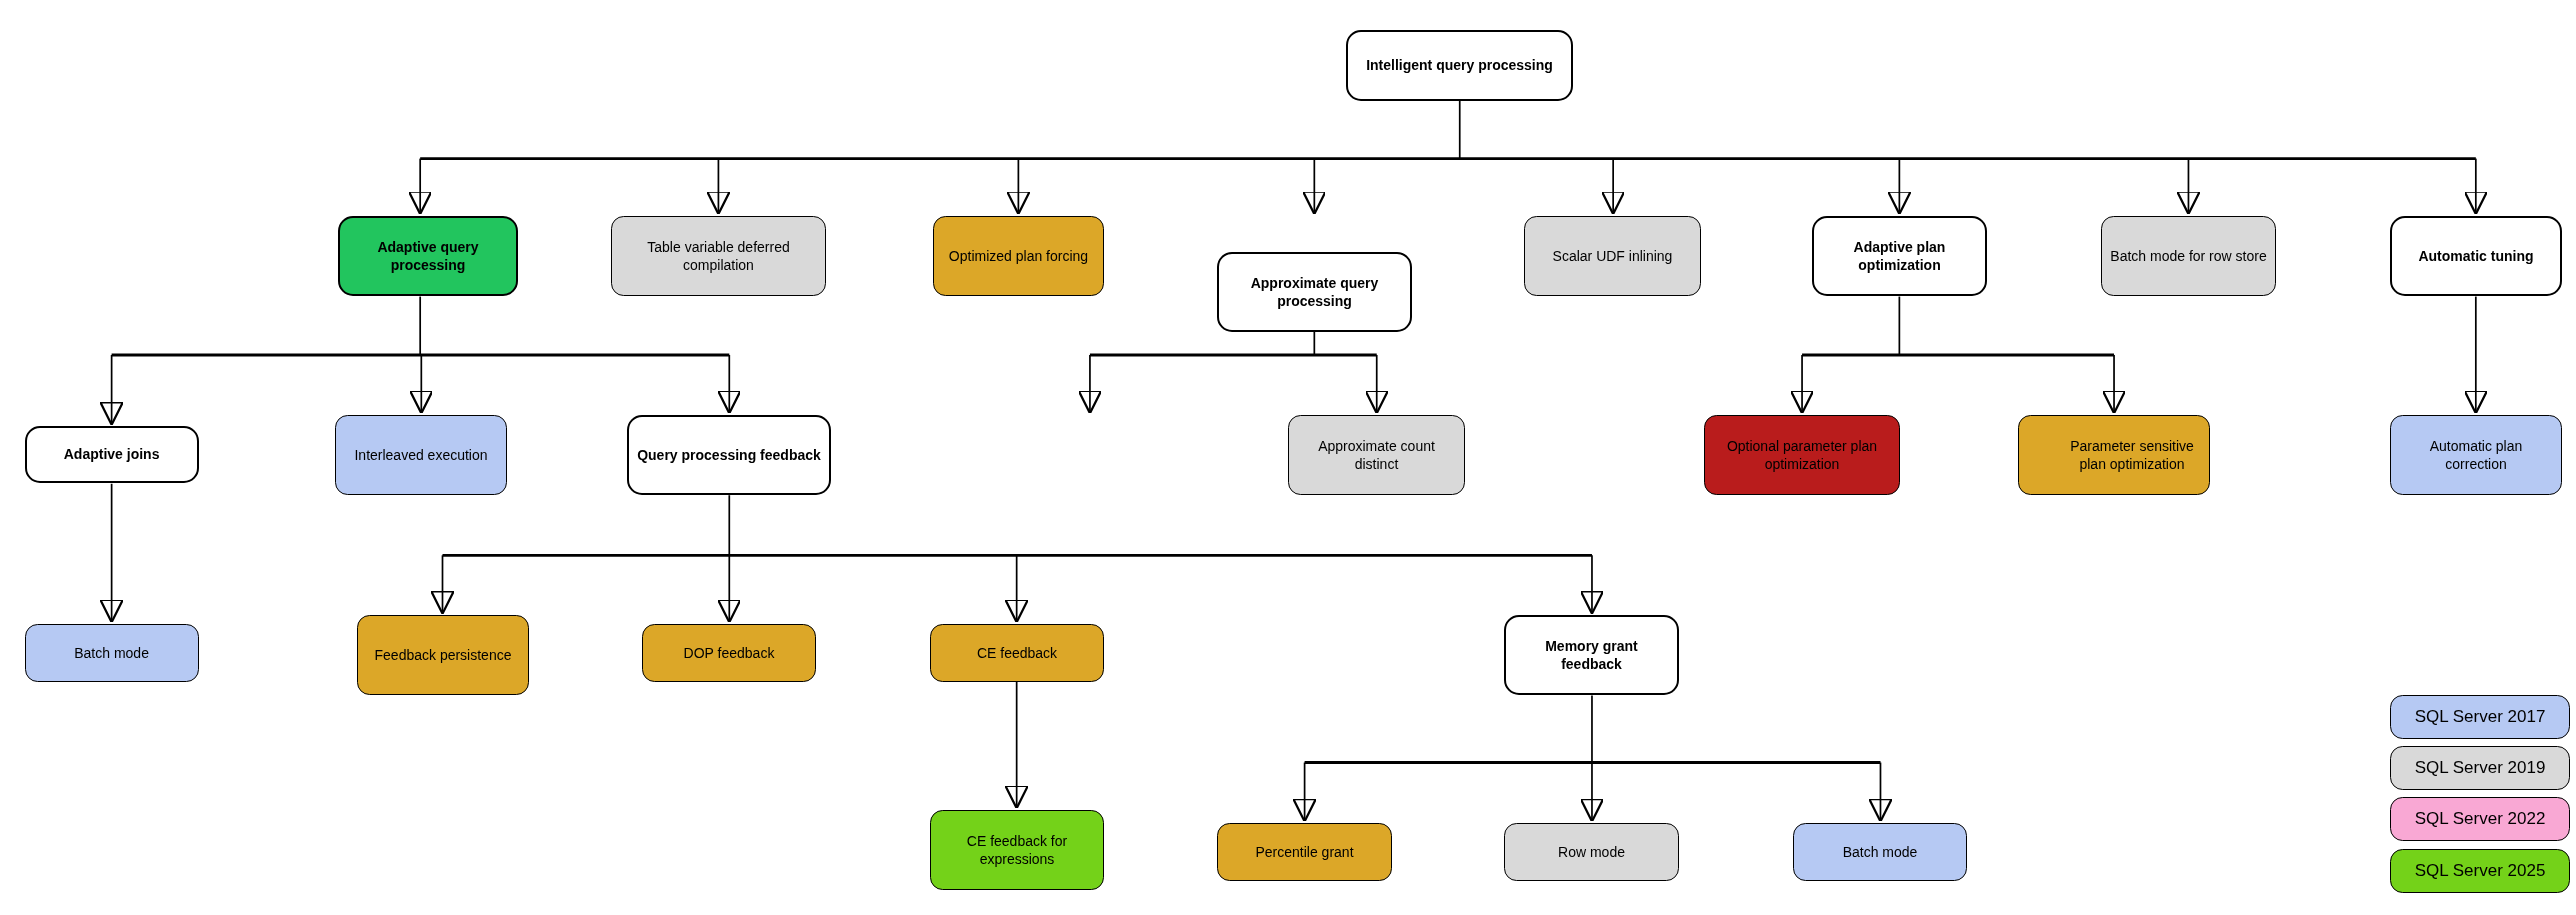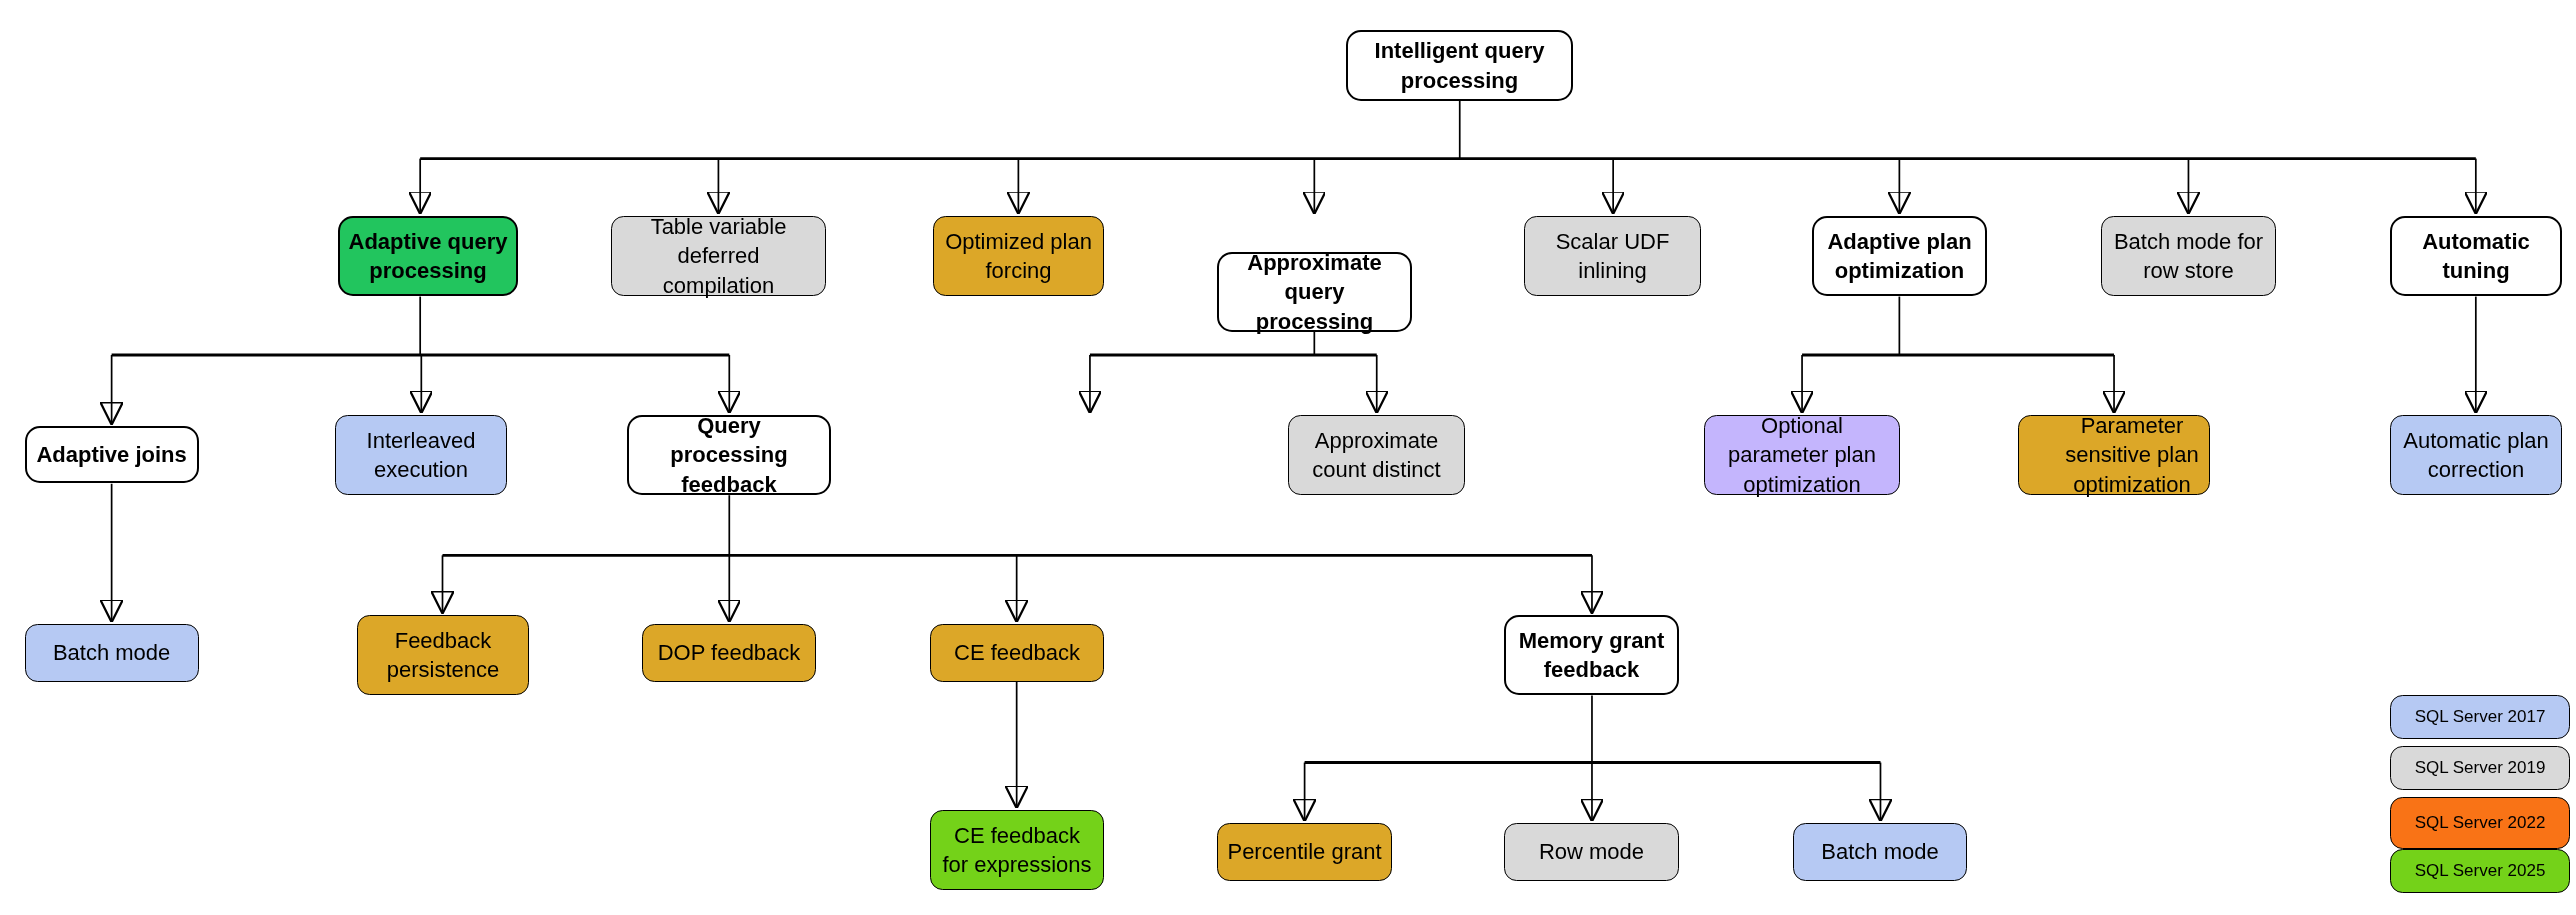--- a/index.html
+++ b/index.html
@@ -14,21 +14,21 @@
   svg.wires path{stroke:#000;fill:none;}
   svg.wires .bus{stroke-width:5px;}
   svg.wires .drop{stroke-width:3px;}
   .node{
     position:absolute;
     display:flex;align-items:center;justify-content:center;
     text-align:center;
     box-sizing:border-box;
     border:1.7px solid #000;
     border-radius:12.6px;
-    font-size:22px;line-height:1.32;
+    font-size:14px;line-height:1.32;
     padding:3.4px 8px;
     color:#000;
     background:#fff;
   }
   .node.cat{
     border-width:2.3px;
     border-radius:15px;
     font-weight:bold;
   }
   .legend-pill{
@@ -109,36 +109,36 @@
   <div class="node cat" style="left: 1217px; top: 216px; width: 195px; height: 80px; background-color: rgb(255, 255, 255); margin-top: 36px;">Approximate query processing</div>
   <div class="node" style="left: 1524px; top: 216px; width: 177px; height: 80px; background-color: rgb(217, 217, 217); padding-left: 8px;">Scalar UDF inlining</div>
   <div class="node cat" style="left: 1812px; top: 216px; width: 175px; height: 80px; background-color: rgb(255, 255, 255);">Adaptive plan optimization</div>
   <div class="node" style="left: 2101px; top: 216px; width: 175px; height: 80px; background-color: rgb(217, 217, 217);">Batch mode for row store</div>
   <div class="node cat" style="left: 2390px; top: 216px; width: 172px; height: 80px; background-color: rgb(255, 255, 255);">Automatic tuning</div>
 
   <div class="node cat" style="left: 24.6px; top: 426px; width: 174px; height: 57px; background-color: rgb(255, 255, 255);">Adaptive joins</div>
   <div class="node" style="left: 335px; top: 415px; width: 172px; height: 80px; background-color: rgb(182, 201, 243);">Interleaved execution</div>
   <div class="node cat" style="left: 627px; top: 415px; width: 204px; height: 80px; background-color: rgb(255, 255, 255);">Query processing feedback</div>
   <div class="node" style="left: 1288px; top: 415px; width: 177px; height: 80px; background-color: rgb(217, 217, 217);">Approximate count distinct</div>
-  <div class="node" style="left: 1704px; top: 415px; width: 196px; height: 80px; background-color: #c4b5fd;">Optional parameter plan optimization</div>
+  <div class="node" style="left: 1704px; top: 415px; width: 196px; height: 80px; background-color: #b91c1c;">Optional parameter plan optimization</div>
   <div class="node" style="left: 2018px; top: 415px; width: 192px; height: 80px; background-color: rgb(220, 167, 40); padding-left: 44px;">Parameter sensitive plan optimization</div>
   <div class="node" style="left: 2390px; top: 415px; width: 172px; height: 80px; background-color: rgb(182, 201, 243);">Automatic plan correction</div>
 
   <div class="node" style="left: 24.6px; top: 624px; width: 174px; height: 58px; background-color: rgb(182, 201, 243);">Batch mode</div>
   <div class="node" style="left: 357px; top: 615px; width: 172px; height: 80px; background-color: rgb(220, 167, 40);">Feedback persistence</div>
   <div class="node" style="left: 642px; top: 624px; width: 174px; height: 58px; background-color: rgb(220, 167, 40);">DOP feedback</div>
   <div class="node" style="left: 930px; top: 624px; width: 174px; height: 58px; background-color: rgb(220, 167, 40);">CE feedback</div>
   <div class="node cat" style="left: 1504px; top: 615px; width: 175px; height: 80px; background-color: rgb(255, 255, 255);">Memory grant feedback</div>
 
   <div class="node" style="left: 930px; top: 810px; width: 174px; height: 80px; background-color: rgb(116, 210, 25);">CE feedback for expressions</div>
   <div class="node" style="left: 1217px; top: 823px; width: 175px; height: 58px; background-color: rgb(220, 167, 40);">Percentile grant</div>
   <div class="node" style="left: 1504px; top: 823px; width: 175px; height: 58px; background-color: rgb(217, 217, 217);">Row mode</div>
   <div class="node" style="left: 1793px; top: 823px; width: 174px; height: 58px; background-color: rgb(182, 201, 243);">Batch mode</div>
 
   <div>
     <div class="legend-pill" style="left: 2390px; top: 695px; width: 180px; height: 44px; background-color: rgb(182, 201, 243);">SQL Server 2017</div>
     <div class="legend-pill" style="left: 2390px; top: 746px; width: 180px; height: 44px; background-color: rgb(217, 217, 217);">SQL Server 2019</div>
-    <div class="legend-pill" style="left: 2390px; top: 797px; width: 180px; height: 52px; background-color: #f97316;">SQL Server 2022</div>
+    <div class="legend-pill" style="left: 2390px; top: 797px; width: 180px; height: 44px; background-color: #f9a8d4;">SQL Server 2022</div>
     <div class="legend-pill" style="left: 2390px; top: 849px; width: 180px; height: 44px; background-color: rgb(116, 210, 25);">SQL Server 2025</div>
   </div>
 
 </div>
 
 
 </body></html>

